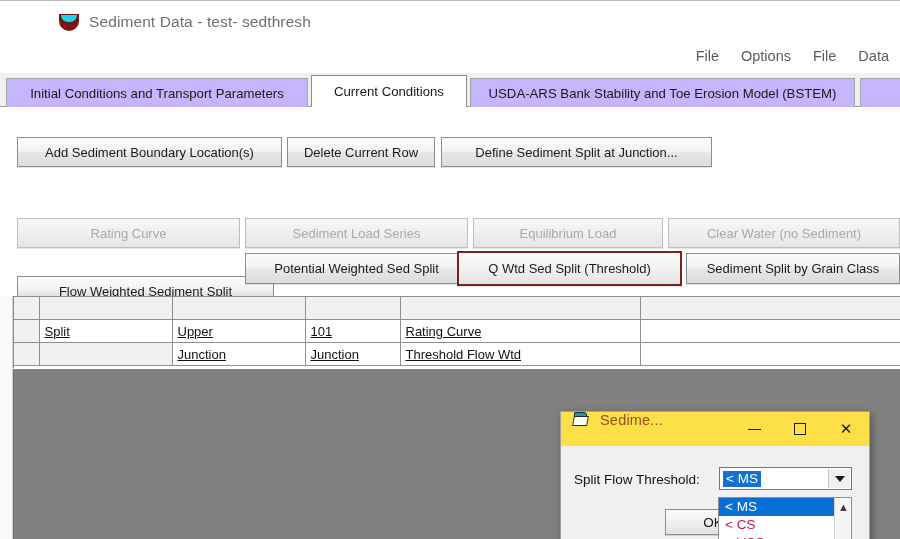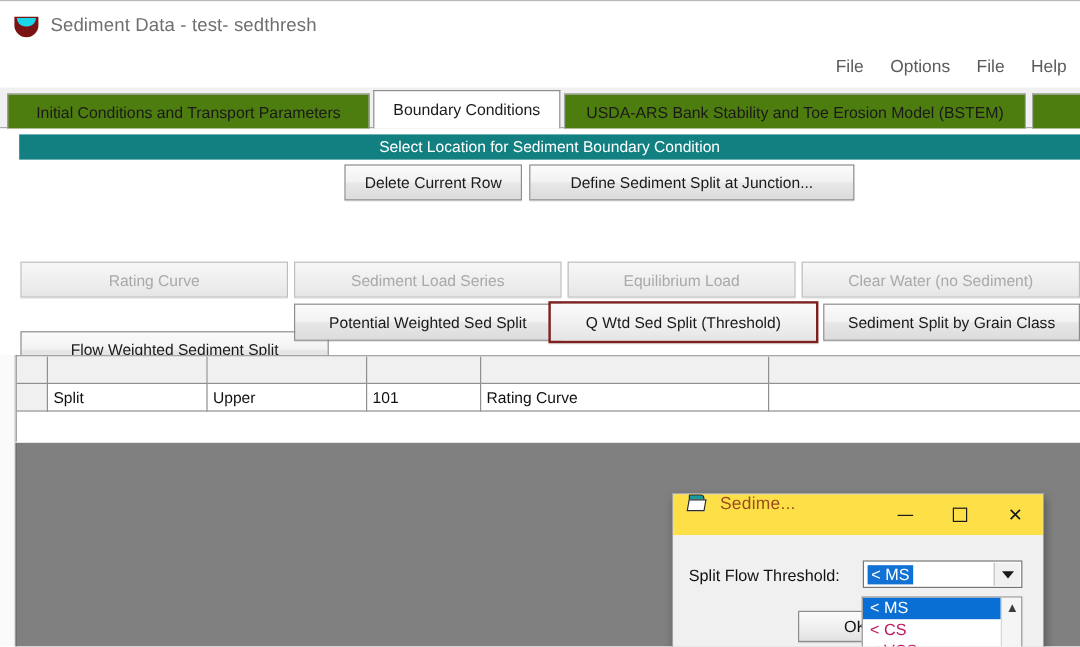--- a/index.html
+++ b/index.html
@@ -15,21 +15,21 @@
     background: #ffffff;
     overflow: hidden;
   }
 
   
   .titlebar {
     position: absolute; left: 0; top: 0; width: 900px; height: 42px;
     background: #ffffff;
     border-top: 1px solid #b9b9b9;
     box-sizing: border-box;
-    display: flex; align-items: center;
+    display: flex; align-items: center; padding-left: 47px;
   }
   .app-icon {
     width: 20px; height: 20px; margin-left: 12px; margin-right: 10px;
     position: relative; flex: none;
   }
   .app-icon .cup {
     position: absolute; left: 0; top: 2px; width: 20px; height: 17px;
     background: #7a1414;
     border-radius: 0 0 10px 10px;
   }
@@ -57,21 +57,21 @@
 
   
   .tabstrip {
     position: absolute; left: 0; top: 73px; width: 900px; height: 34px;
     background: #f0f0f0;
     border-bottom: 1px solid #9a9a9a;
     box-sizing: border-box;
   }
   .tab {
     position: absolute; top: 5px; height: 29px;
-    background: #4d7c0f;
+    background: #c4b5fd;
     border: 1px solid #a6a6a6;
     border-bottom: none;
     box-sizing: border-box;
     display: flex; align-items: center; justify-content: center;
     font-size: 13.2px; color: #1a1a1a;
     white-space: nowrap;
     padding: 0 10px;
     cursor: default;
   }
   .tab.active {
@@ -152,20 +152,21 @@
     border-top: 1px solid #8f8f8f;
     box-sizing: border-box;
     overflow: hidden;
   }
   table.grid {
     border-collapse: collapse;
     table-layout: fixed;
     width: 100%;
     font-size: 13px;
     color: #111111;
+    text-decoration: underline;
   }
   table.grid td {
     border-right: 1px solid #8f8f8f;
     border-bottom: 1px solid #8f8f8f;
     height: 22px;
     padding: 0 0 0 5px;
     overflow: hidden;
     white-space: nowrap;
     background: #ffffff;
     vertical-align: middle;
@@ -310,34 +311,34 @@
       <div class="cup"></div>
         <div class="cup-top"></div>
     </div>
     <div class="title-text">Sediment Data - test- sedthresh</div>
   </div>
 
   <div class="menubar">
     <div class="menu-item">File</div>
     <div class="menu-item">Options</div>
     <div class="menu-item">File</div>
-    <div class="menu-item">Help</div>
+    <div class="menu-item">Data</div>
   </div>
 
   <div class="tabstrip">
     <div class="tab t1">Initial Conditions and Transport Parameters</div>
-    <div class="tab t2 active">Boundary Conditions</div>
+    <div class="tab t2 active">Current Conditions</div>
     <div class="tab t3">USDA-ARS Bank Stability and Toe Erosion Model (BSTEM)</div>
     <div class="tab t4"></div>
   </div>
 
   <div class="content">
 
-    <div class="section-bar b1">Select Location for Sediment Boundary Condition</div>
-
+
+    <div class="btn a1">Add Sediment Boundary Location(s)</div>
     <div class="btn a2">Delete Current Row</div>
     <div class="btn a3">Define Sediment Split at Junction...</div>
 
 
     <div class="btn t1b disabled">Rating Curve</div>
     <div class="btn t2b disabled">Sediment Load Series</div>
     <div class="btn t3b disabled">Equilibrium Load</div>
     <div class="btn t4b disabled">Clear Water (no Sediment)</div>
 
     <div class="btn s1">Flow Weighted Sediment Split</div>
@@ -366,20 +367,28 @@
           <td></td>
           <td></td>
           <td></td>
         </tr>
         <tr>
           <td class="rowhdr"></td>
           <td>Split</td>
           <td>Upper</td>
           <td>101</td>
           <td>Rating Curve</td>
+          <td></td>
+        </tr>
+        <tr>
+          <td class="rowhdr"></td>
+          <td class="shade"></td>
+          <td>Junction</td>
+          <td>Junction</td>
+          <td>Threshold Flow Wtd</td>
           <td></td>
         </tr>
       </tbody>
         </table>
     </div>
 
     <div class="dialog">
       <div class="dlg-title">
         <div class="dlg-icon">
           <div class="folder-back"></div>

